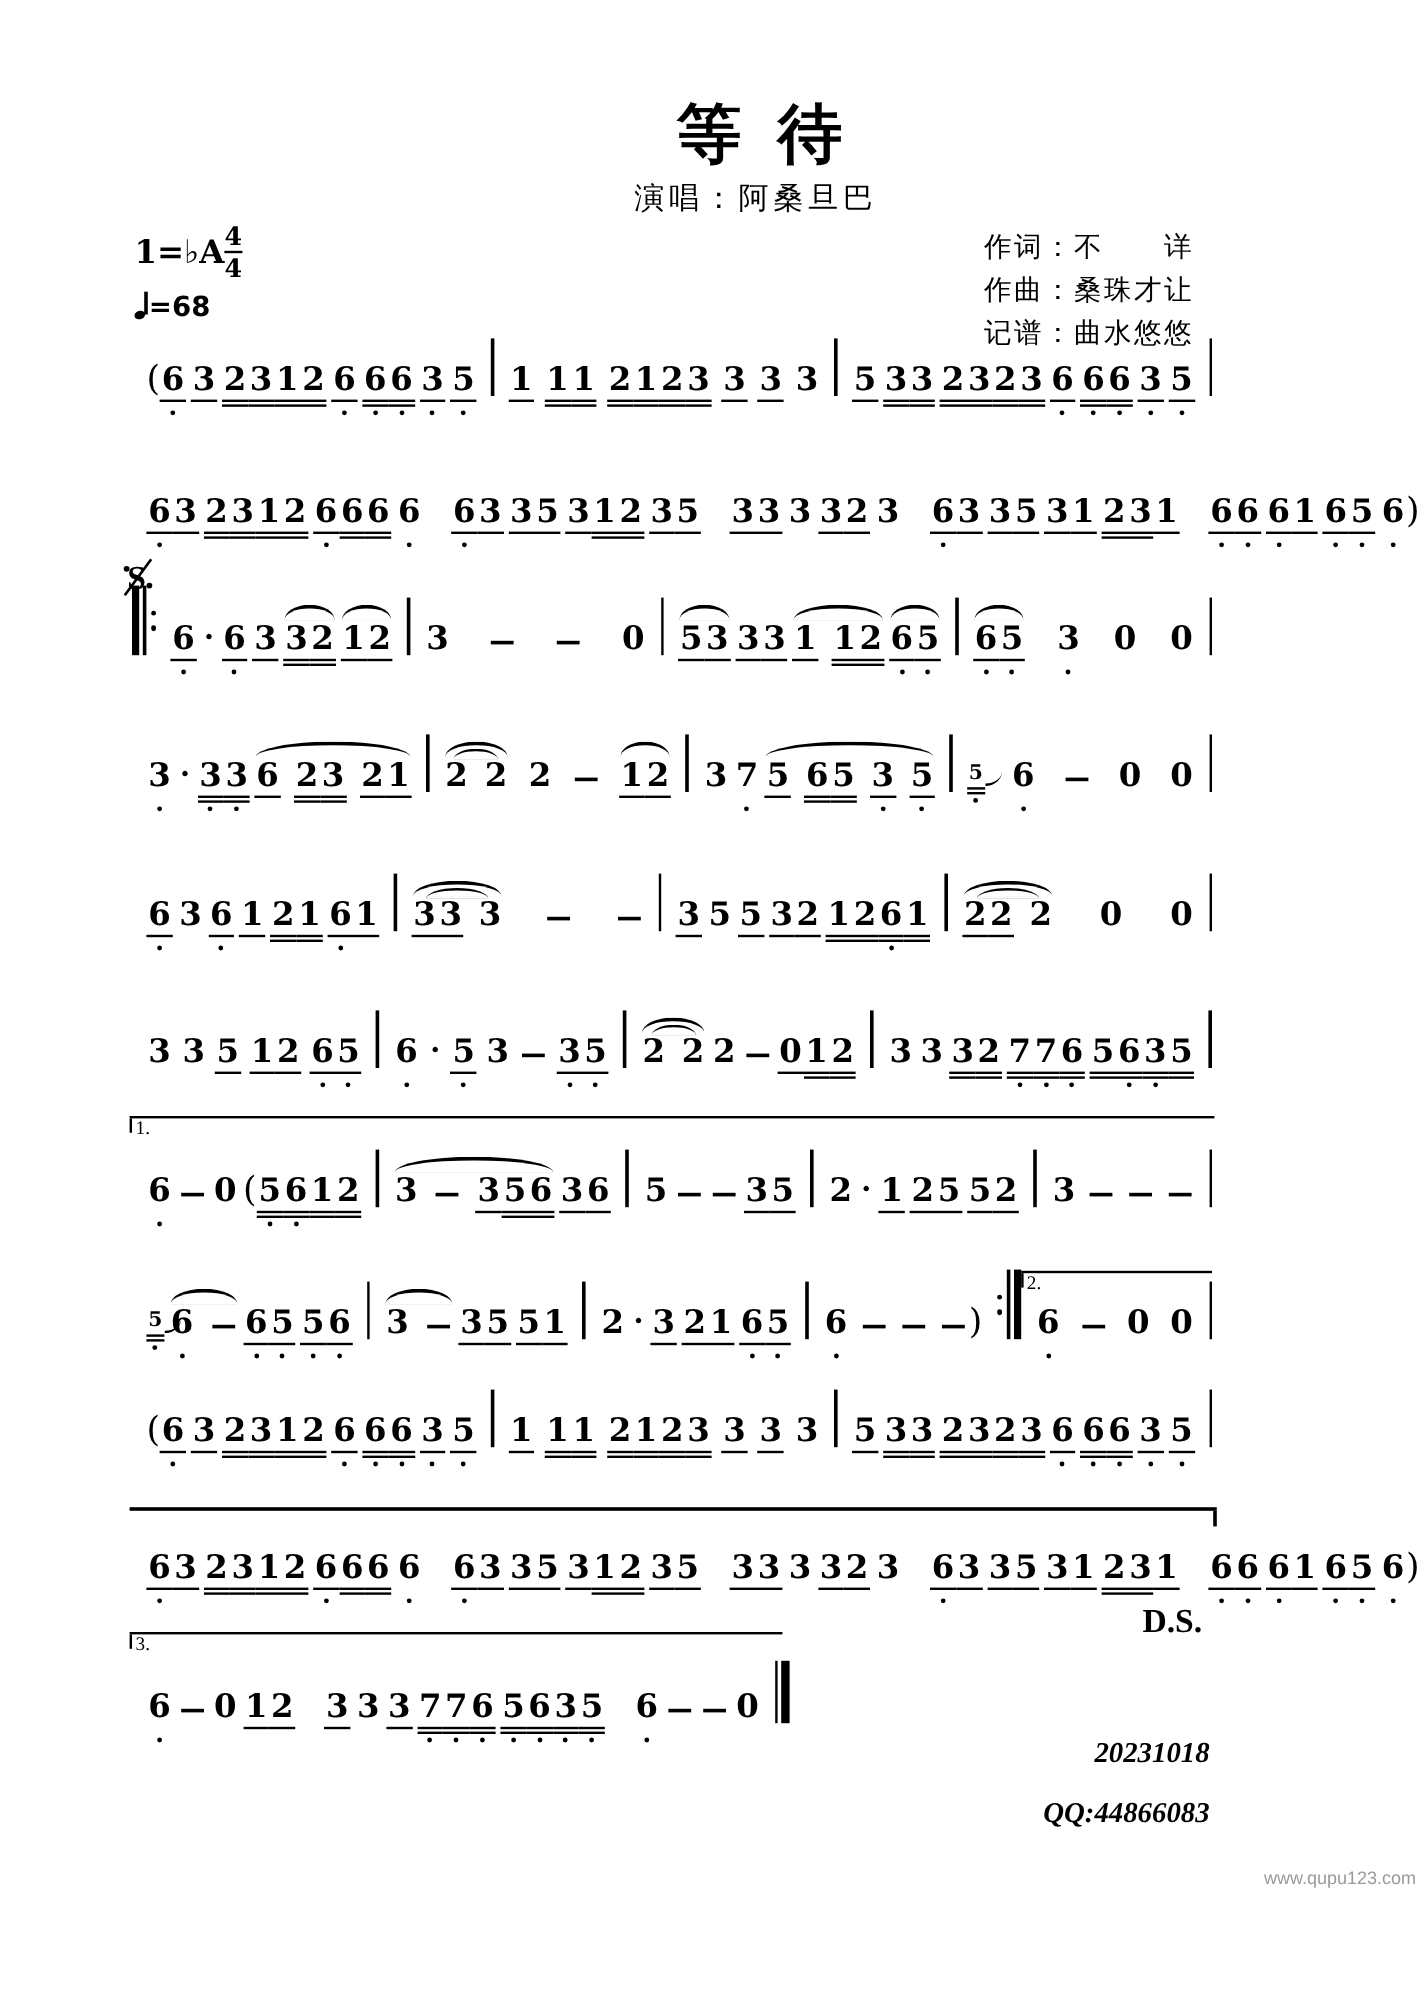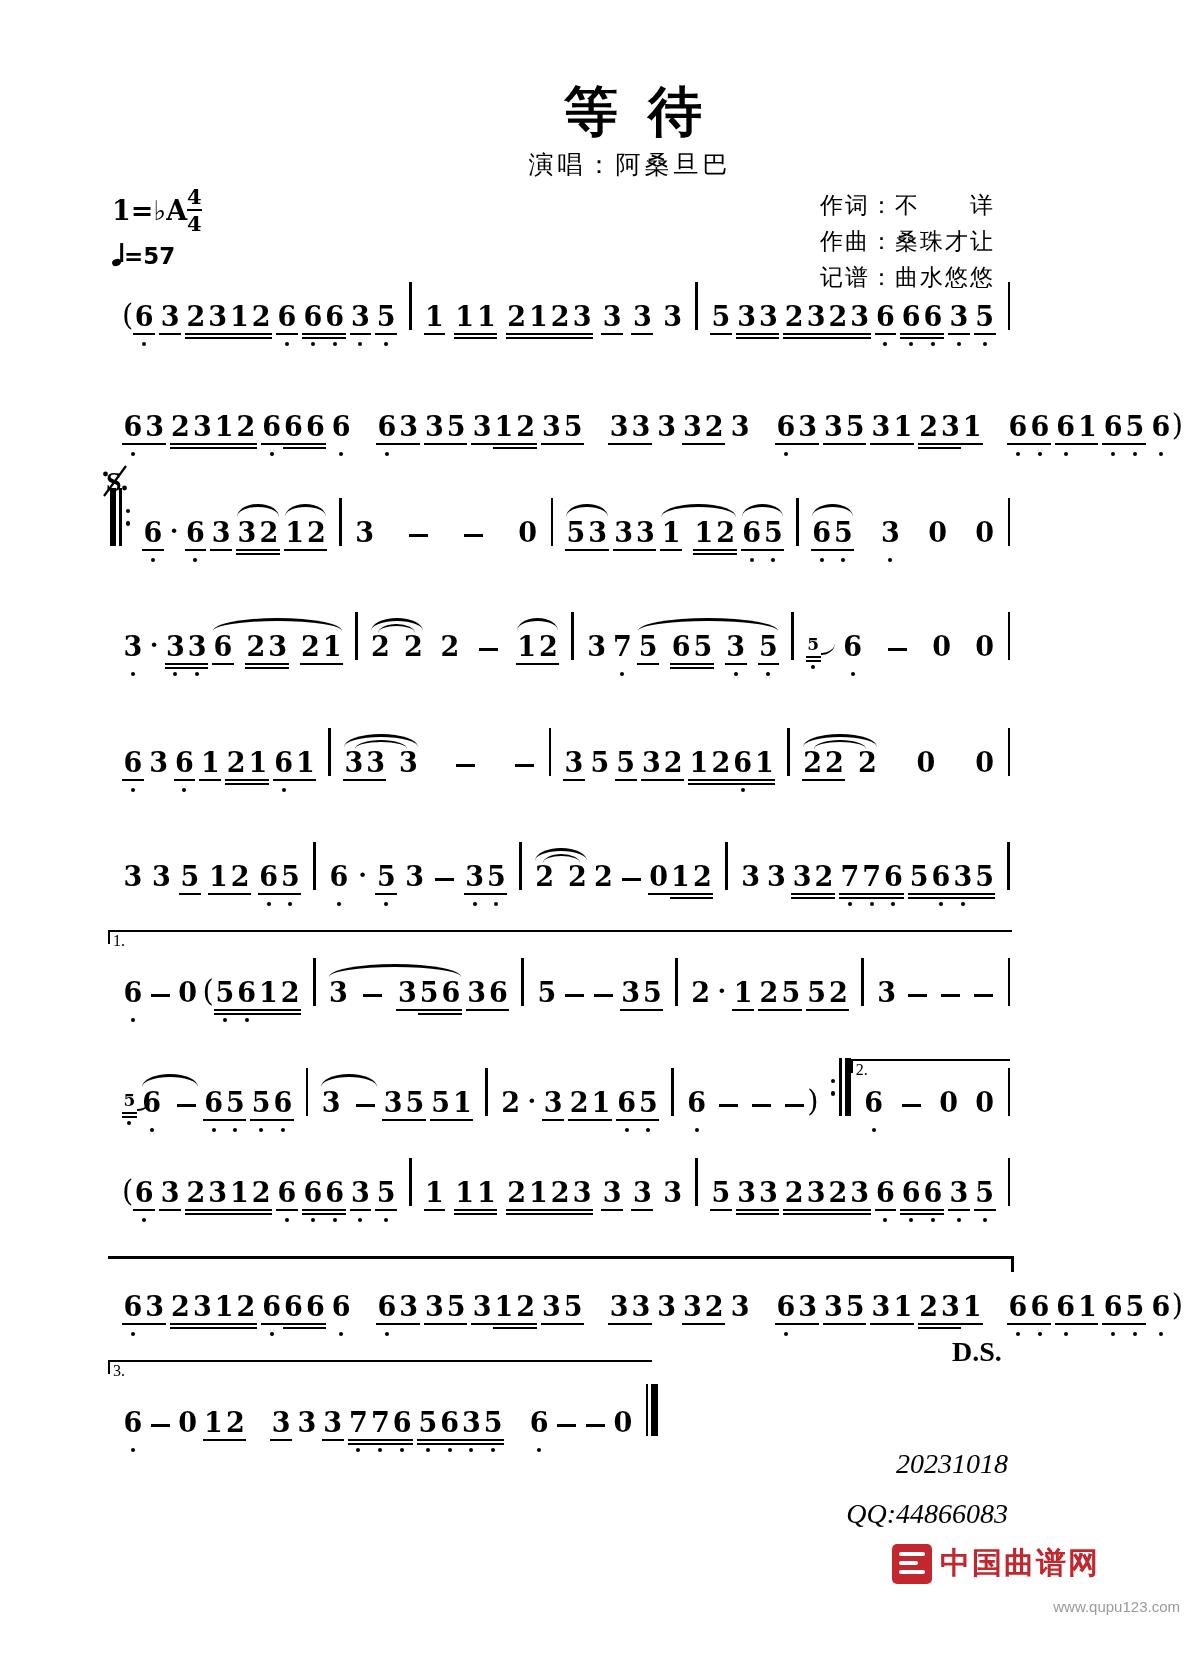--- a/index.html
+++ b/index.html
@@ -54,21 +54,21 @@
   .rpt.end .dots{margin-left:0;margin-right:4px;}
   .volta{position:absolute;border-top:2.5px solid #000;height:14px;}
   .volta.tl:before{content:'';position:absolute;left:0;top:0;height:12px;border-left:2.5px solid #000;}
   .volta .vlabel{position:absolute;left:5px;top:0px;font-size:16px;font-family:"Liberation Serif",serif;}
   .overline{position:absolute;border-top:3px solid #000;}
   .overline:after{content:'';position:absolute;right:0;top:0;height:13px;border-right:3px solid #000;}
   .segno{position:absolute;left:-8px;top:-34px;width:26px;height:34px;}
   .ds{position:absolute;left:952px;top:1336px;font-family:"Liberation Serif",serif;
       font-weight:bold;font-size:28px;}
   
-  .date,.qq{position:absolute;right:182px;font-style:italic;font-weight:normal;font-size:28px;
+  .date,.qq{position:absolute;right:182px;font-style:italic;font-weight:bold;font-size:24px;
             font-family:"Liberation Serif",serif;}
   .date{top:1448px;} .qq{top:1498px;}
   .wm{position:absolute;right:10px;top:1543px;width:288px;}
   .wmrow{display:flex;align-items:center;gap:8px;}
   .wmlogo{width:40px;height:40px;background:#c1272d;border-radius:5px;position:relative;flex:none;}
   .wmlogo i{position:absolute;left:7px;right:7px;height:4px;background:#fff;border-radius:2px;display:block;}
   .wmlogo i:nth-child(1){top:8px;} .wmlogo i:nth-child(2){top:17px;right:14px;} .wmlogo i:nth-child(3){top:26px;}
   .wmname{color:#c1272d;font-size:30px;font-weight:bold;letter-spacing:2px;white-space:nowrap;}
   .wmurl{color:#9a9a9a;font-size:15px;text-align:right;margin-top:14px;font-family:"Liberation Sans",sans-serif;}
 </style>
@@ -80,21 +80,21 @@
 
 <div class="keyblock">
   <span class="keysig">1=♭A</span>
   <span class="timesig">
     <span>4</span>
     <span class="tsb">4</span>
   </span>
 </div>
 <div class="tempo">
   <span class="qnote"></span>
-  <span>=57</span>
+  <span>=68</span>
 </div>
 
 <div class="credits">
   <div>作词：不　　详</div>
   <div>作曲：桑珠才让</div>
   <div>记谱：曲水悠悠</div>
 </div>
 
 <div id="score">
     <div class="system" style="top: 282px; left: 110px; width: 900px;">
@@ -2749,22 +2749,14 @@
         <span class="thick"></span>
       </div>
     </div>
   </div>
 
 <div class="ds">D.S.</div>
 <div class="date">20231018</div>
 <div class="qq">QQ:44866083</div>
 
 <div class="wm">
-  <div class="wmrow">
-    <span class="wmlogo">
-        <i></i>
-        <i></i>
-        <i></i>
-      </span>
-    <span class="wmname">中国曲谱网</span>
-  </div>
   <div class="wmurl">www.qupu123.com</div>
 </div>
 
 </body></html>

